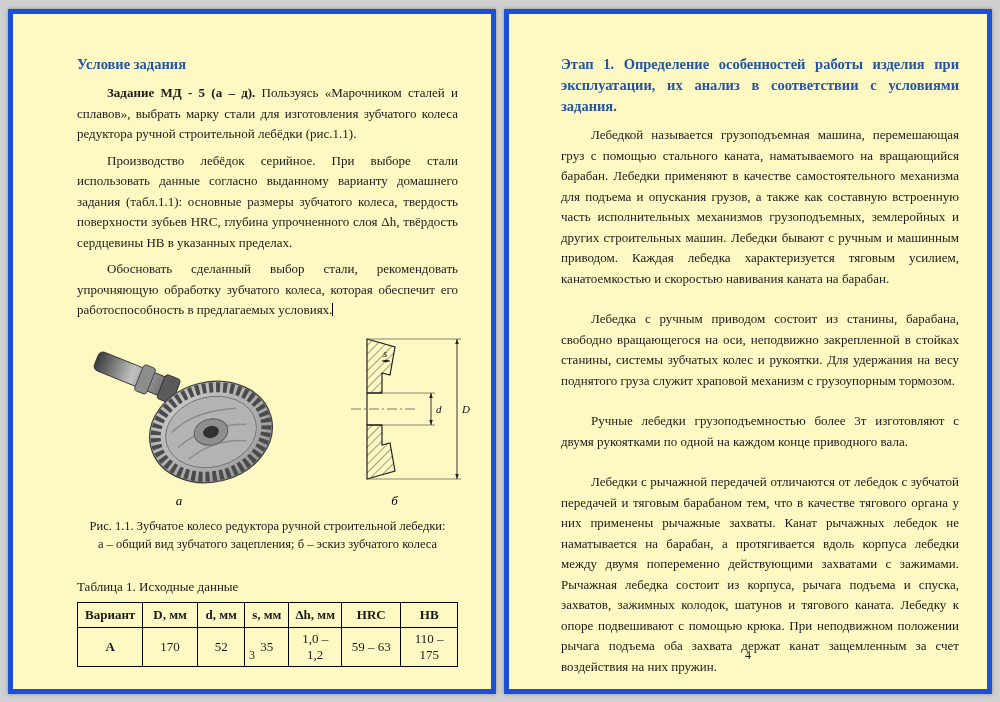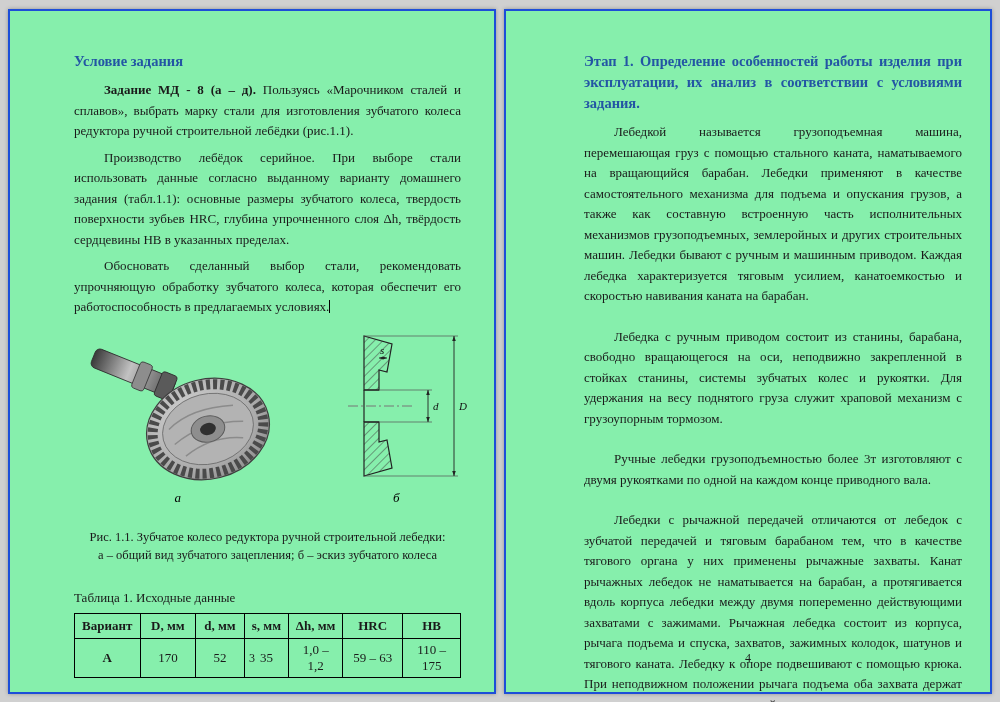--- a/index.html
+++ b/index.html
@@ -8,22 +8,22 @@
     background: #d0d0d0;
     font-family: "Liberation Serif", serif;
     position: relative;
     overflow: hidden;
   }
   .page {
     position: absolute;
     top: 9px;
     width: 488px;
     height: 685px;
-    background: #86efac;
-    border: 2px solid #1d4ed8;
+    background: #fef9c3;
+    border: 5px solid #1d4ed8;
     box-shadow: 0 0 4px rgba(0,0,0,0.30);
   }
   .page-left  { left: 8px; }
   .page-right { left: 504px; }
   .content {
     position: absolute;
     inset: 0;
     padding: 40px 33px 0 64px;
   }
   .heading {
@@ -65,21 +65,21 @@
     font-style: italic;
     font-size: 13px;
     margin-top: 2px;
   }
   .fig-labels .lab-a { width: 196px; text-align: center; }
   .fig-labels .lab-b { width: 138px; margin-left: 62px; text-align: center; }
   .caption {
     text-align: center;
     font-size: 12.5px;
     line-height: 18px;
-    margin-top: 22px;
+    margin-top: 8px;
     color: #1a1a1a;
   }
   .caption .cap2 { }
   .table-title {
     font-size: 13px;
     margin-top: 26px;
     color: #1a1a1a;
   }
   table.data-table {
     border-collapse: collapse;
@@ -114,21 +114,21 @@
 </head>
 <body>
 
 <div>
 
   <div class="page page-left">
     <div class="content">
 
       <div class="heading" style="text-align:left">Условие задания</div>
 
-      <p class="para"><b>Задание МД - 8 (а – д).</b><span> Пользуясь «Марочником сталей и сплавов», выбрать марку стали для изготовления зубчатого колеса редуктора ручной строительной лебёдки (рис.1.1).</span></p>
+      <p class="para"><b>Задание МД - 5 (а – д).</b><span> Пользуясь «Марочником сталей и сплавов», выбрать марку стали для изготовления зубчатого колеса редуктора ручной строительной лебёдки (рис.1.1).</span></p>
 
       <p class="para">Производство лебёдок серийное. При выборе стали использовать данные согласно выданному варианту домашнего задания (табл.1.1): основные размеры зубчатого колеса, твердость поверхности зубьев HRC, глубина упрочненного слоя Δh, твёрдость сердцевины НВ в указанных пределах.</p>
 
       <p class="para"><span>Обосновать сделанный выбор стали, рекомендовать упрочняющую обработку зубчатого колеса, которая обеспечит его работоспособность в предлагаемых условиях.</span><span class="caret"></span></p>
 
       <div class="figures">
         <div class="fig-a-box">
           <svg width="196" height="152" viewBox="0 0 196 152">
             <defs>
               <linearGradient id="shaftg" x1="0" y1="0" x2="1" y2="0">
@@ -239,21 +239,21 @@
           <td>110 – 175</td>
         </tr>
       </tbody>
         </table>
 
     </div>
     <div class="page-num">3</div>
   </div>
 
   <div class="page page-right">
-    <div class="content" style="padding:40px 28px 0 78px">
+    <div class="content" style="padding:40px 28px 0 52px">
 
       <div class="heading">Этап 1. Определение особенностей работы изделия при эксплуатации, их анализ в соответствии с условиями задания.</div>
 
       <p class="para">Лебедкой называется грузоподъемная машина, перемешающая груз с помощью стального каната, наматываемого на вращающийся барабан. Лебедки применяют в качестве самостоятельного механизма для подъема и опускания грузов, а также как составную встроенную часть исполнительных механизмов грузоподъемных, землеройных и других строительных машин. Лебедки бывают с ручным и машинным приводом. Каждая лебедка характеризуется тяговым усилием, канатоемкостью и скоростью навивания каната на барабан.</p>
 
       <p class="para gap">Лебедка с ручным приводом состоит из станины, барабана, свободно вращающегося на оси, неподвижно закрепленной в стойках станины, системы зубчатых колес и рукоятки. Для удержания на весу поднятого груза служит храповой механизм с грузоупорным тормозом.</p>
 
       <p class="para gap">Ручные лебедки грузоподъемностью более 3т изготовляют с двумя рукоятками по одной на каждом конце приводного вала.</p>
 
       <p class="para gap">Лебедки с рычажной передачей отличаются от лебедок с зубчатой передачей и тяговым барабаном тем, что в качестве тягового органа у них применены рычажные захваты. Канат рычажных лебедок не наматывается на барабан, а протягивается вдоль корпуса лебедки между двумя попеременно действующими захватами с зажимами. Рычажная лебедка состоит из корпуса, рычага подъема и спуска, захватов, зажимных колодок, шатунов и тягового каната. Лебедку к опоре подвешивают с помощью крюка. При неподвижном положении рычага подъема оба захвата держат канат защемленным за счет воздействия на них пружин.</p>

